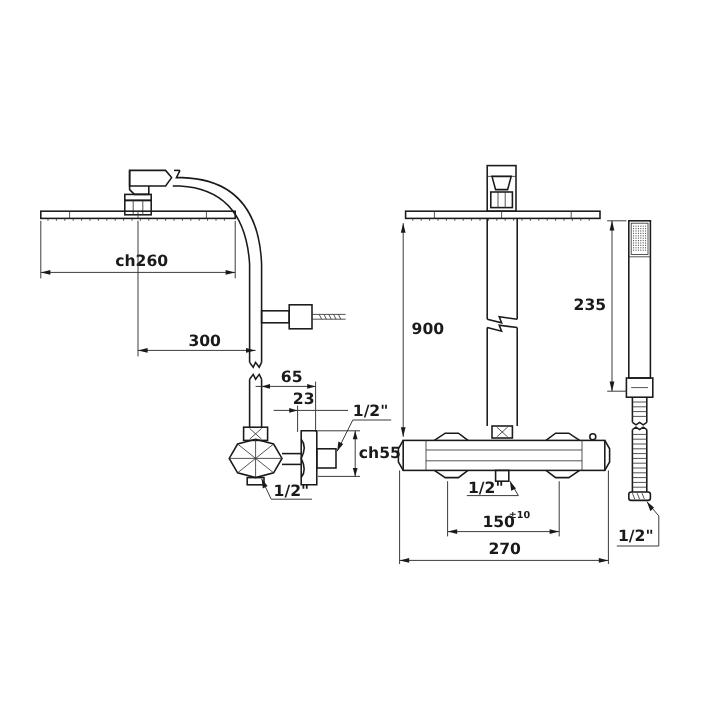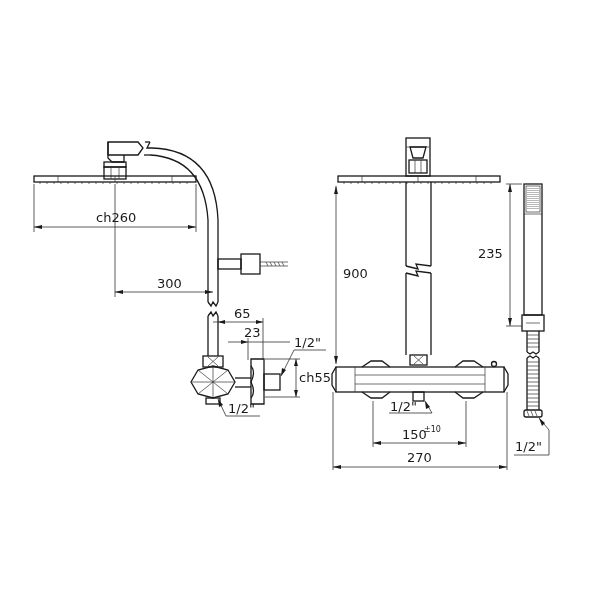--- a/index.html
+++ b/index.html
@@ -1,16 +1,16 @@
 <!DOCTYPE html>
 <html><head>
 <meta charset="utf-8">
 <style>
   html, body { margin:0; padding:0; background:#ffffff; }
-  #canvas { position:relative; width:600px; height:600px; overflow:hidden; background:#ffffff; }
+  #canvas { position:relative; width:600px; height:600px; overflow:hidden; background:#ffffff;font-weight:bold; }
   svg { position:absolute; left:0; top:0; }
   .ln { stroke:#1a1a1a; stroke-width:1.3; fill:none; }
   .lnw { stroke:#1a1a1a; stroke-width:1.3; fill:#ffffff; }
   .thin { stroke:#333; stroke-width:0.7; fill:none; }
   .dim { stroke:#333; stroke-width:0.8; fill:none; }
   .arr { fill:#1a1a1a; stroke:none; }
   .lbl { font-family:"DejaVu Sans", sans-serif; font-size:13px; fill:#1a1a1a; }
   .sup { font-family:"DejaVu Sans", sans-serif; font-size:8px; fill:#1a1a1a; }
 </style>
 </head>

